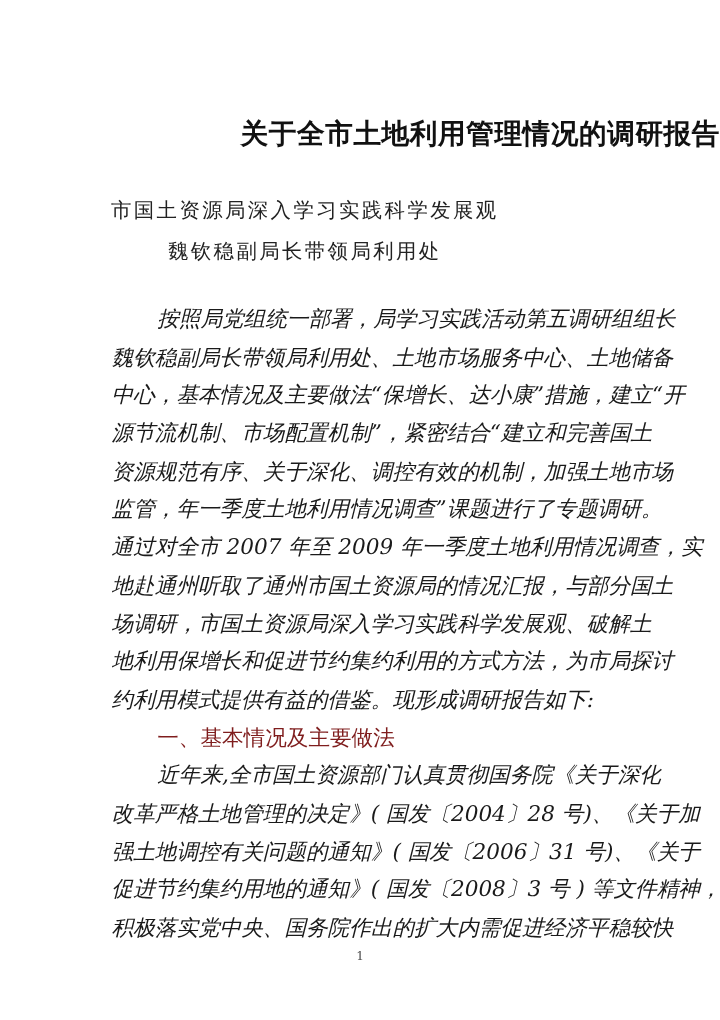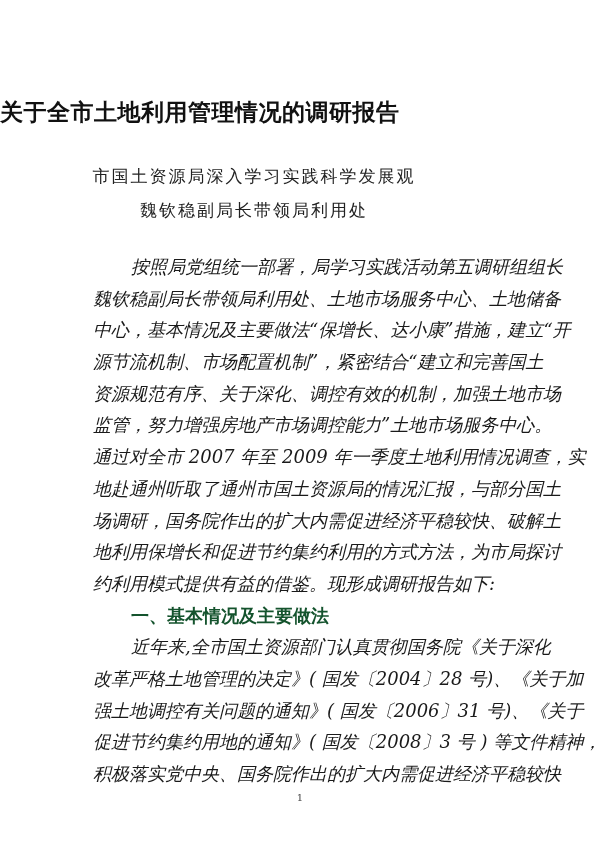--- a/index.html
+++ b/index.html
@@ -18,21 +18,21 @@
     .page {
       position: absolute;
       left: 0; top: 0;
       width: 600px; height: 850px;
       background: #ffffff;
     }
     .title {
       position: absolute;
       left: 0; top: 97px;
       width: 600px;
-      text-align: left;
+      text-align: right;
       font-size: 23px;
       font-weight: 600;
       letter-spacing: 0.5px;
       line-height: 30px;
       color: #111;
     }
     .subtitle {
       position: absolute;
       left: 0;
       width: 508px;
@@ -64,25 +64,25 @@
       text-align-last: left;
     }
     .line.indent {
       padding-left: 38px;
     }
     .heading {
       display: block;
       height: 31.7px;
       line-height: 31.7px;
       font-family: "DejaVu Sans", "Liberation Sans", sans-serif;
-      font-weight: bold;
+      font-weight: normal;
       font-size: 18px;
       padding-left: 38px;
       white-space: nowrap;
-      color: #14532d;
+      color: #7f1d1d;
     }
     .page-number {
       position: absolute;
       left: 0; top: 792px;
       width: 600px;
       text-align: center;
       font-size: 10px;
       color: #444;
     }
   </style>
@@ -95,24 +95,24 @@
 
   <div class="subtitle sub1">市国土资源局深入学习实践科学发展观</div>
   <div class="subtitle sub2">魏钦稳副局长带领局利用处</div>
 
   <div class="body-text" style="top: 251px;">
     <span class="line indent">按照局党组统一部署，局学习实践活动第五调研组组长</span>
     <span class="line">魏钦稳副局长带领局利用处、土地市场服务中心、土地储备</span>
     <span class="line">中心，基本情况及主要做法“保增长、达小康”措施，建立“开</span>
     <span class="line">源节流机制、市场配置机制”，紧密结合“建立和完善国土</span>
     <span class="line">资源规范有序、关于深化、调控有效的机制，加强土地市场</span>
-    <span class="line">监管，努力增强房地产市场调控能力”土地市场服务中心。</span>
+    <span class="line">监管，年一季度土地利用情况调查”课题进行了专题调研。</span>
     <span class="line">通过对全市 2007 年至 2009 年一季度土地利用情况调查，实</span>
     <span class="line">地赴通州听取了通州市国土资源局的情况汇报，与部分国土</span>
-    <span class="line">场调研，国务院作出的扩大内需促进经济平稳较快、破解土</span>
+    <span class="line">场调研，市国土资源局深入学习实践科学发展观、破解土</span>
     <span class="line">地利用保增长和促进节约集约利用的方式方法，为市局探讨</span>
     <span class="line last">约利用模式提供有益的借鉴。现形成调研报告如下:</span>
 
     <span class="heading">一、基本情况及主要做法</span>
 
     <span class="line indent">近年来,全市国土资源部门认真贯彻国务院《关于深化</span>
     <span class="line">改革严格土地管理的决定》( 国发〔2004〕28 号)、《关于加</span>
     <span class="line">强土地调控有关问题的通知》( 国发〔2006〕31 号)、《关于</span>
     <span class="line">促进节约集约用地的通知》( 国发〔2008〕3 号 ) 等文件精神，</span>
     <span class="line">积极落实党中央、国务院作出的扩大内需促进经济平稳较快</span>

